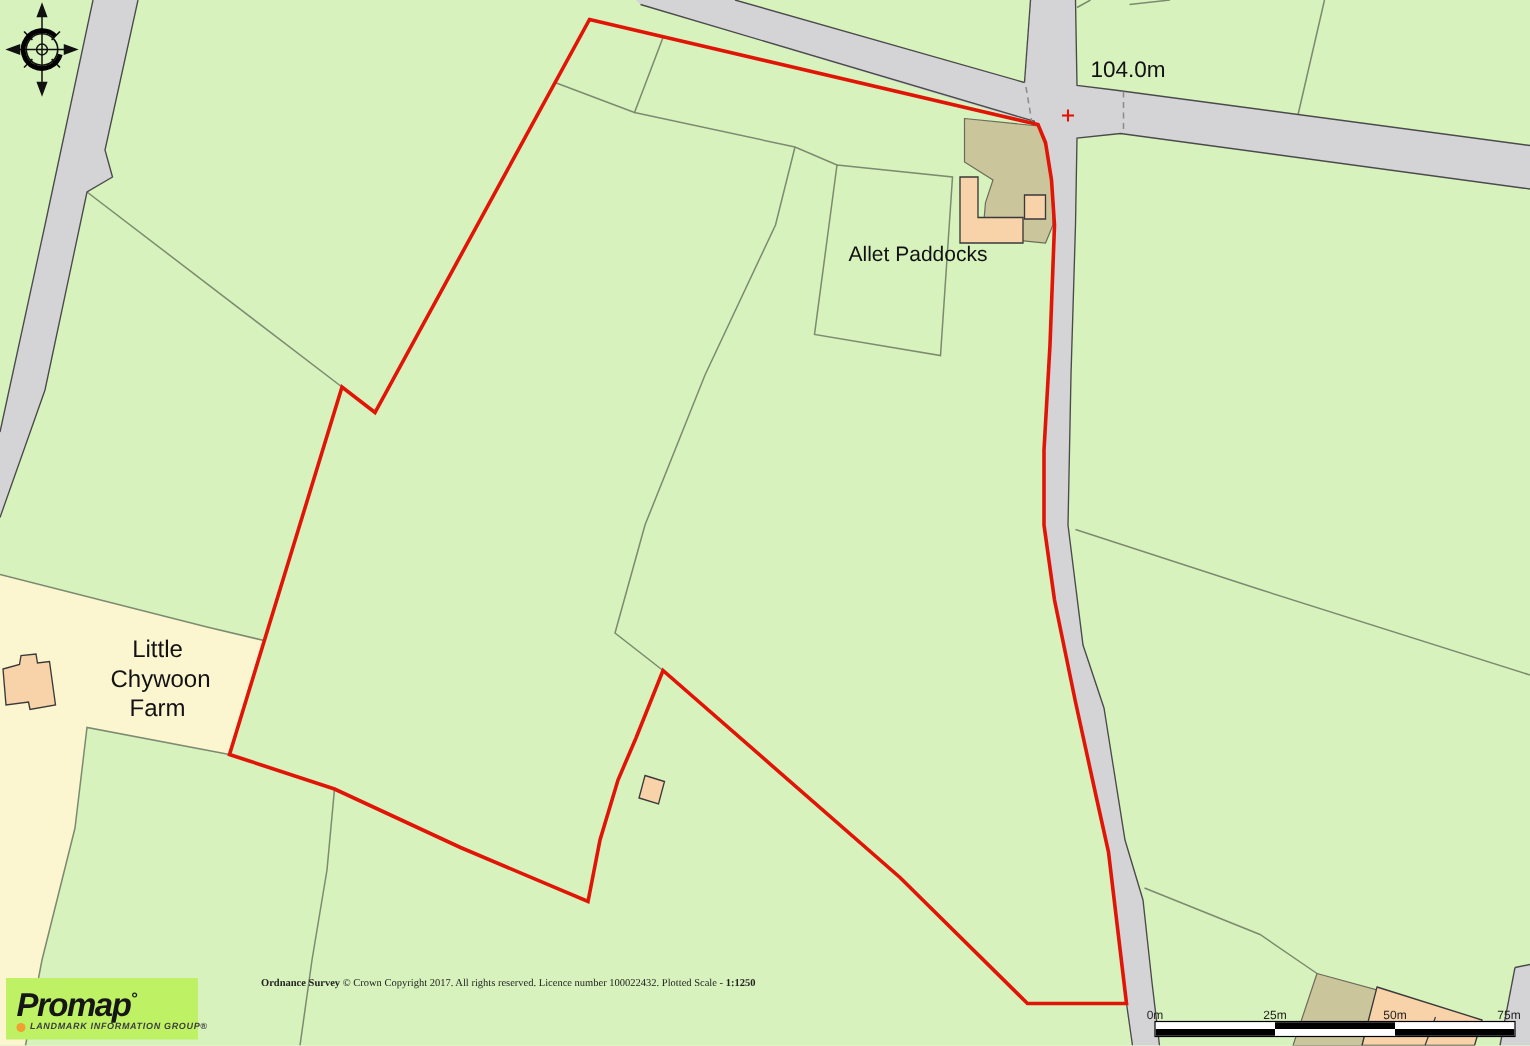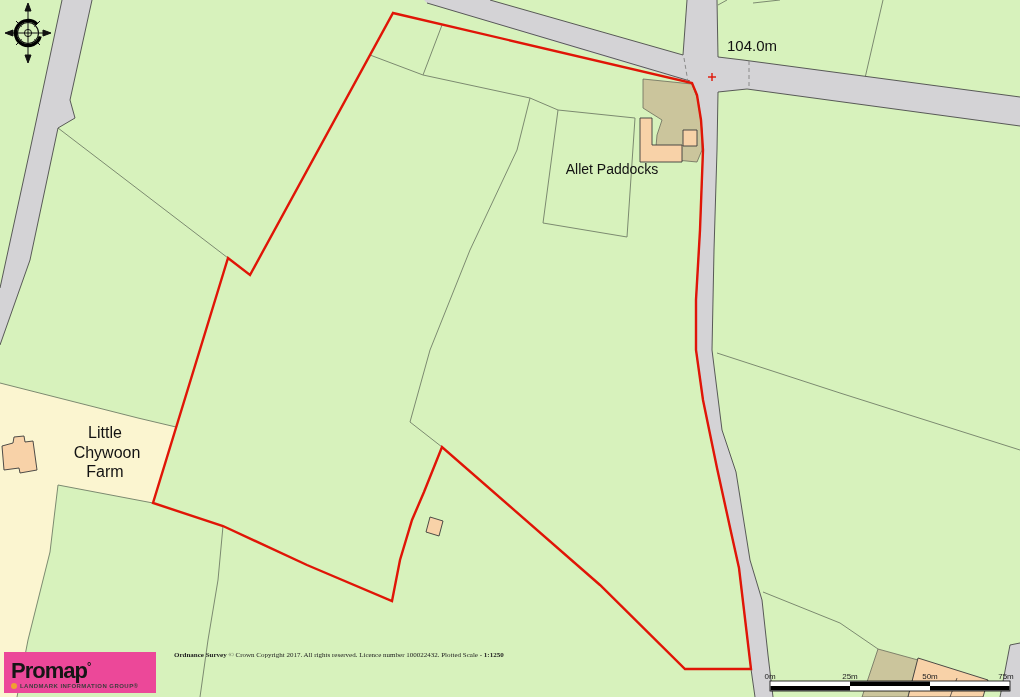--- a/index.html
+++ b/index.html
@@ -34,22 +34,22 @@
   .lbl15{font-size:15px;}
   .lbl14{font-size:14px;}
   .lbl16{font-size:16px;}
   .lbl8{font-size:8px;fill:#222;}
   .compass{stroke:#111;fill:#111;}
   .sb-frame{fill:#ffffff;stroke:#000;stroke-width:0.8;}
   .sb-black{fill:#000;}
   #attribution{position:absolute;left:140px;top:651px;width:420px;
     font-family:"Liberation Serif",serif;font-size:7px;color:#222;white-space:nowrap;margin-left:34px;}
   #attribution .b{font-weight:bold;}
-  #promap-logo{position:absolute;left:4px;top:652px;width:152px;height:41px;background:#ec4899;
-    box-sizing:border-box;padding:2px 0 0 7px;}
+  #promap-logo{position:absolute;left:4px;top:652px;width:128px;height:41px;background:#bef264;
+    box-sizing:border-box;padding:2px 0 0 7px;font-style:italic;}
   #promap-logo .brand{font-size:22px;font-weight:bold;color:#161616;letter-spacing:-1px;line-height:24px;}
   #promap-logo .mark{font-size:11px;vertical-align:super;letter-spacing:0;}
   #promap-logo .tagrow{display:flex;align-items:center;margin-top:0px;}
   #promap-logo .dot{width:6px;height:6px;border-radius:50%;background:var(--accent-orange);
     display:inline-block;margin-right:3px;flex:0 0 auto;}
   #promap-logo .tagline{font-size:6px;font-weight:bold;color:#3d3d3d;letter-spacing:0.45px;white-space:nowrap;}
 </style>
 </head>
 <body>
 

